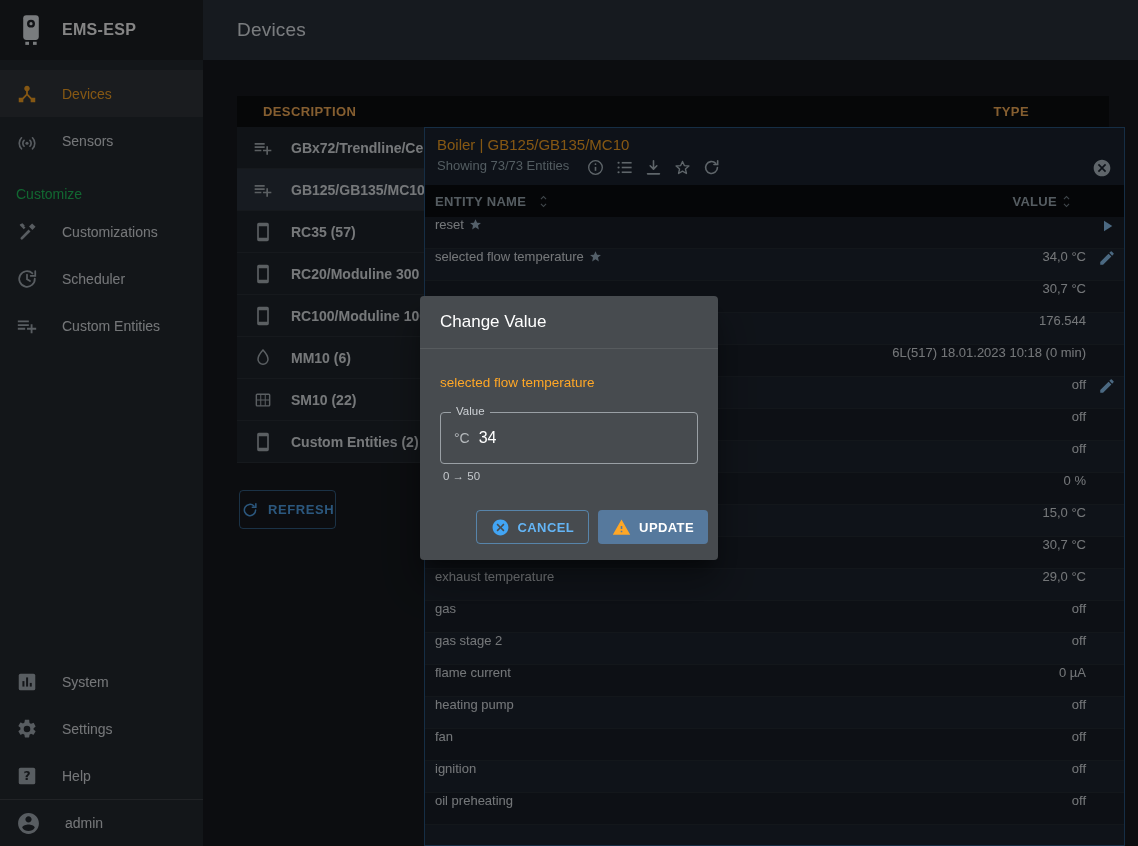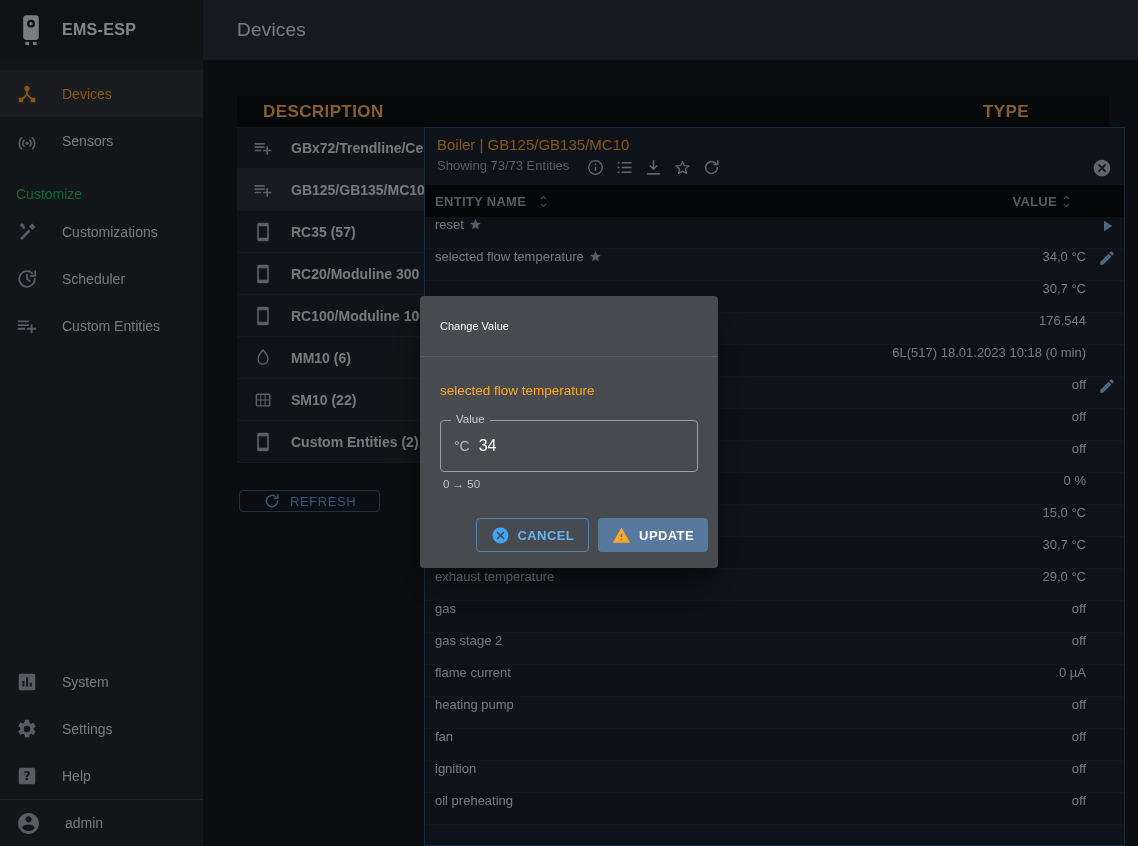--- a/index.html
+++ b/index.html
@@ -26,31 +26,31 @@
   .user-row .icon{width:25px;height:25px}
 
   
   .main{flex:1;position:relative;display:flex;flex-direction:column}
   .topbar{height:60px;background:#2b323c;display:flex;align-items:center;padding:0 34px}
   .topbar h1{color:#e9edf2;font-size:19px;font-weight:500;letter-spacing:.2px}
 
   
   .device-table{position:absolute;left:34px;top:96px;width:872px;z-index:1}
   .dt-header{height:31px;background:#0c0e10;display:flex;align-items:center;
-    color:#ffb45c;font-size:17px;font-weight:700;letter-spacing:.4px}
+    color:#ffb45c;font-size:13px;font-weight:700;letter-spacing:.4px}
   .dt-header .col-desc{padding-left:26px}
   .dt-header .col-type{margin-left:auto;padding-right:80px}
   .device-row{height:42px;background:#20262d;border-bottom:1px solid #2b3138;display:flex;
     align-items:center;gap:18px;padding:0 16px;color:#e2e6ea;font-size:14px;font-weight:600;
     white-space:nowrap;cursor:pointer}
   .device-row.selected{background:#2d3540}
   .device-row .icon{width:20px;height:20px;color:#aeb6bd;flex-shrink:0}
-  .refresh-btn{margin:27px 0 0 2px;height:22px;display:inline-flex;align-items:center;gap:9px;
-    padding:0 23px;background:none;border:1px solid rgba(84,167,240,.5);border-radius:4px;
-    color:#54a7f0;font-size:13px;font-weight:400;letter-spacing:.6px;cursor:pointer;
+  .refresh-btn{margin:27px 0 0 2px;height:39px;display:inline-flex;align-items:center;gap:9px;
+    padding:0 1px;background:none;border:1px solid rgba(84,167,240,.5);border-radius:4px;
+    color:#54a7f0;font-size:13px;font-weight:700;letter-spacing:.6px;cursor:pointer;
     font-family:inherit}
   .refresh-btn .icon{width:18px;height:18px}
 
   
   .entity-panel{position:absolute;left:221px;top:127px;width:701px;height:719px;z-index:10;
     background:#1a202a;border:1px solid #2b5885;overflow:hidden;display:flex;flex-direction:column}
   .panel-header{background:#1b2430;padding:8px 12px 7px}
   .panel-title{color:#ffa726;font-size:15px;font-weight:400}
   .panel-sub{display:flex;margin-top:5px;color:#9fb0ba;font-size:13px}
   .panel-sub .subtitle{margin-right:12px}
@@ -68,21 +68,21 @@
   .e-name{display:flex;align-items:center;gap:5px}
   .e-star{width:13px;height:13px;color:#9fb6c9}
   .e-value{margin-left:auto;font-weight:500;white-space:nowrap}
   .e-action{width:30px;display:flex;justify-content:flex-end;align-items:center;flex-shrink:0}
   .e-action .icon{width:18px;height:18px;color:#90caf9;cursor:pointer}
 
   
   .backdrop{position:fixed;inset:0;background:rgba(0,0,0,.48);z-index:40}
   .dialog{position:fixed;left:420px;top:296px;width:298px;z-index:50;background:#474b4f;
     border-radius:4px;box-shadow:0 11px 15px -7px rgba(0,0,0,.4),0 24px 38px 3px rgba(0,0,0,.3)}
-  .dialog-title{padding:24px 20px;color:#fff;font-size:11px;font-weight:500;
+  .dialog-title{padding:16px 20px;color:#fff;font-size:17px;font-weight:500;
     border-bottom:1px solid rgba(255,255,255,.09)}
   .dialog-body{padding:26px 20px 0}
   .entity-label{color:#ffa726;font-size:13.5px}
   .field{margin-top:22px;position:relative;border:1px solid #9aa0a5;border-radius:4px;height:52px;
     display:flex;align-items:center;padding:0 13px;gap:9px;cursor:text}
   .field-label{position:absolute;top:-8px;left:10px;background:#474b4f;padding:0 5px;
     font-size:11.5px;color:#cdd1d5}
   .field-prefix{color:#b6babd;font-size:14px}
   .field-value{color:#fff;font-size:16px}
   .helper{margin:6px 0 0 3px;color:#c4c8cc;font-size:11.5px}

